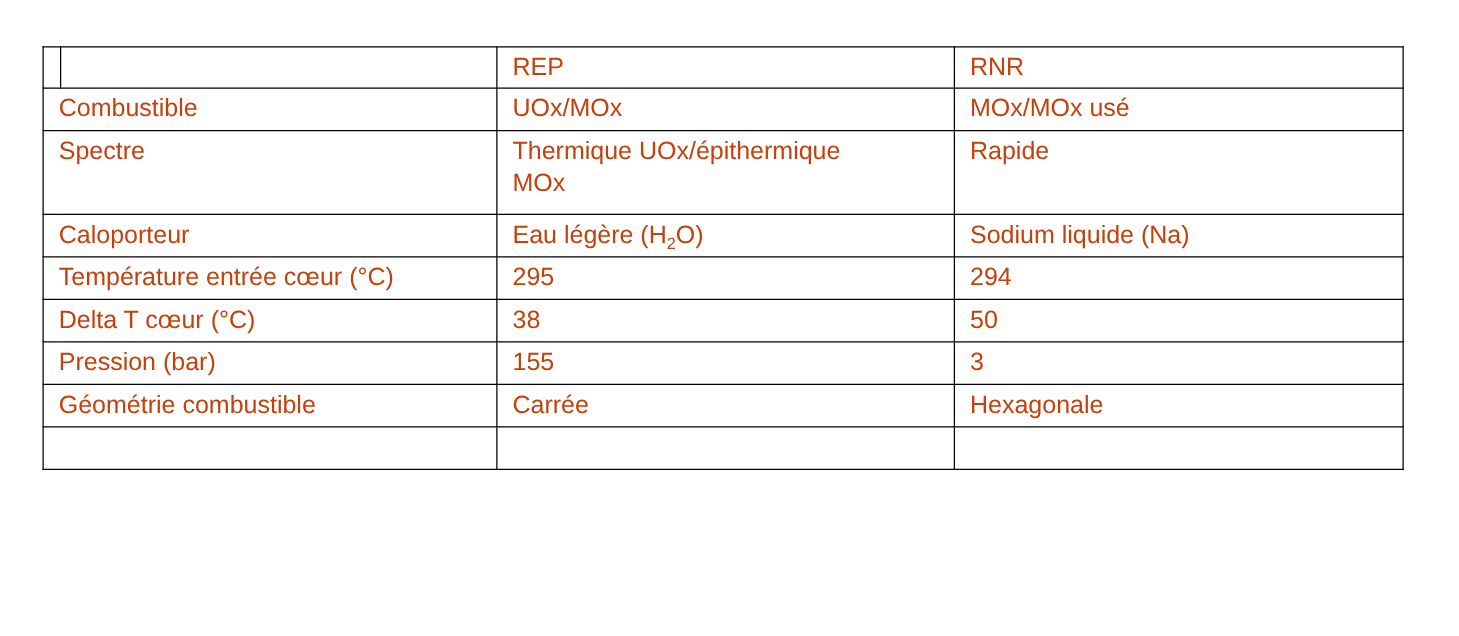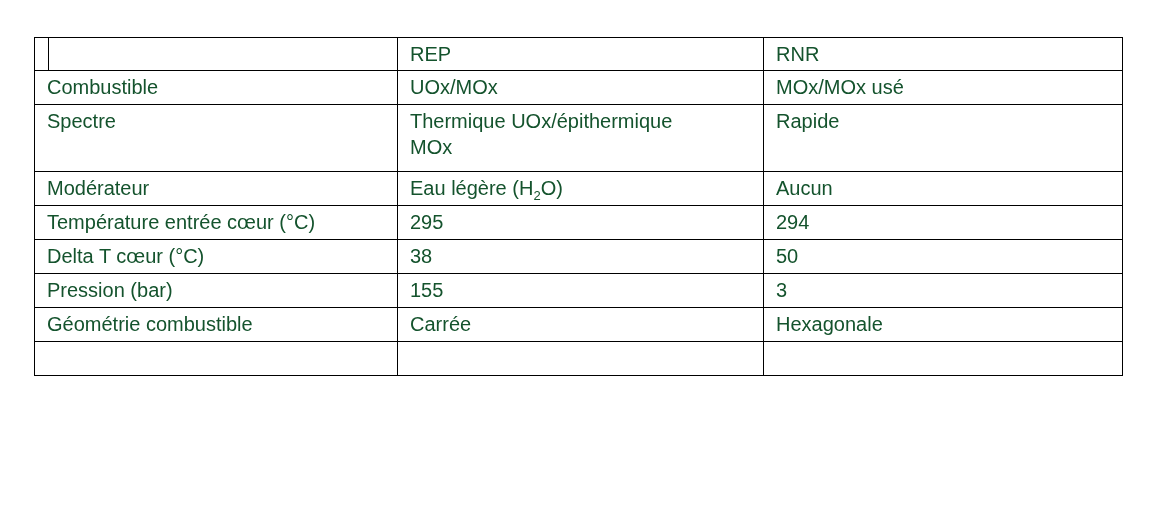--- a/index.html
+++ b/index.html
@@ -17,21 +17,21 @@
   }
   table.spec-table {
     position: absolute;
     left: 34px;
     top: 37px;
     border-collapse: collapse;
     table-layout: fixed;
     width: 1088px;
     font-size: 20px;
     line-height: 26px;
-    color: #14532d;
+    color: #c2410c;
   }
   table.spec-table td {
     border: 1.4px solid #000000;
     padding: 3px 12px 3px 12px;
     vertical-align: top;
     overflow: hidden;
     white-space: pre-line;
     background: #ffffff;
   }
   tr.row-header td   { height: 22px; }
@@ -76,26 +76,26 @@
       <td>MOx/MOx usé</td>
     </tr>
 
     <tr class="row-tall">
       <td colspan="2">Spectre</td>
       <td>Thermique UOx/épithermique
 MOx</td>
       <td>Rapide</td>
     </tr>
 
+    <tr class="row-normal">
+      <td colspan="2">Caloporteur</td>
+      <td><span>Eau légère (H</span><sub>2</sub><span>O)</span></td>
+      <td>Sodium liquide (Na)</td>
+    </tr>
 
-    <tr class="row-normal">
-      <td colspan="2">Modérateur</td>
-      <td><span>Eau légère (H</span><sub>2</sub><span>O)</span></td>
-      <td>Aucun</td>
-    </tr>
 
     <tr class="row-normal">
       <td colspan="2">Température entrée cœur (°C)</td>
       <td>295</td>
       <td>294</td>
     </tr>
 
 
     <tr class="row-normal">
       <td colspan="2">Delta T cœur (°C)</td>

